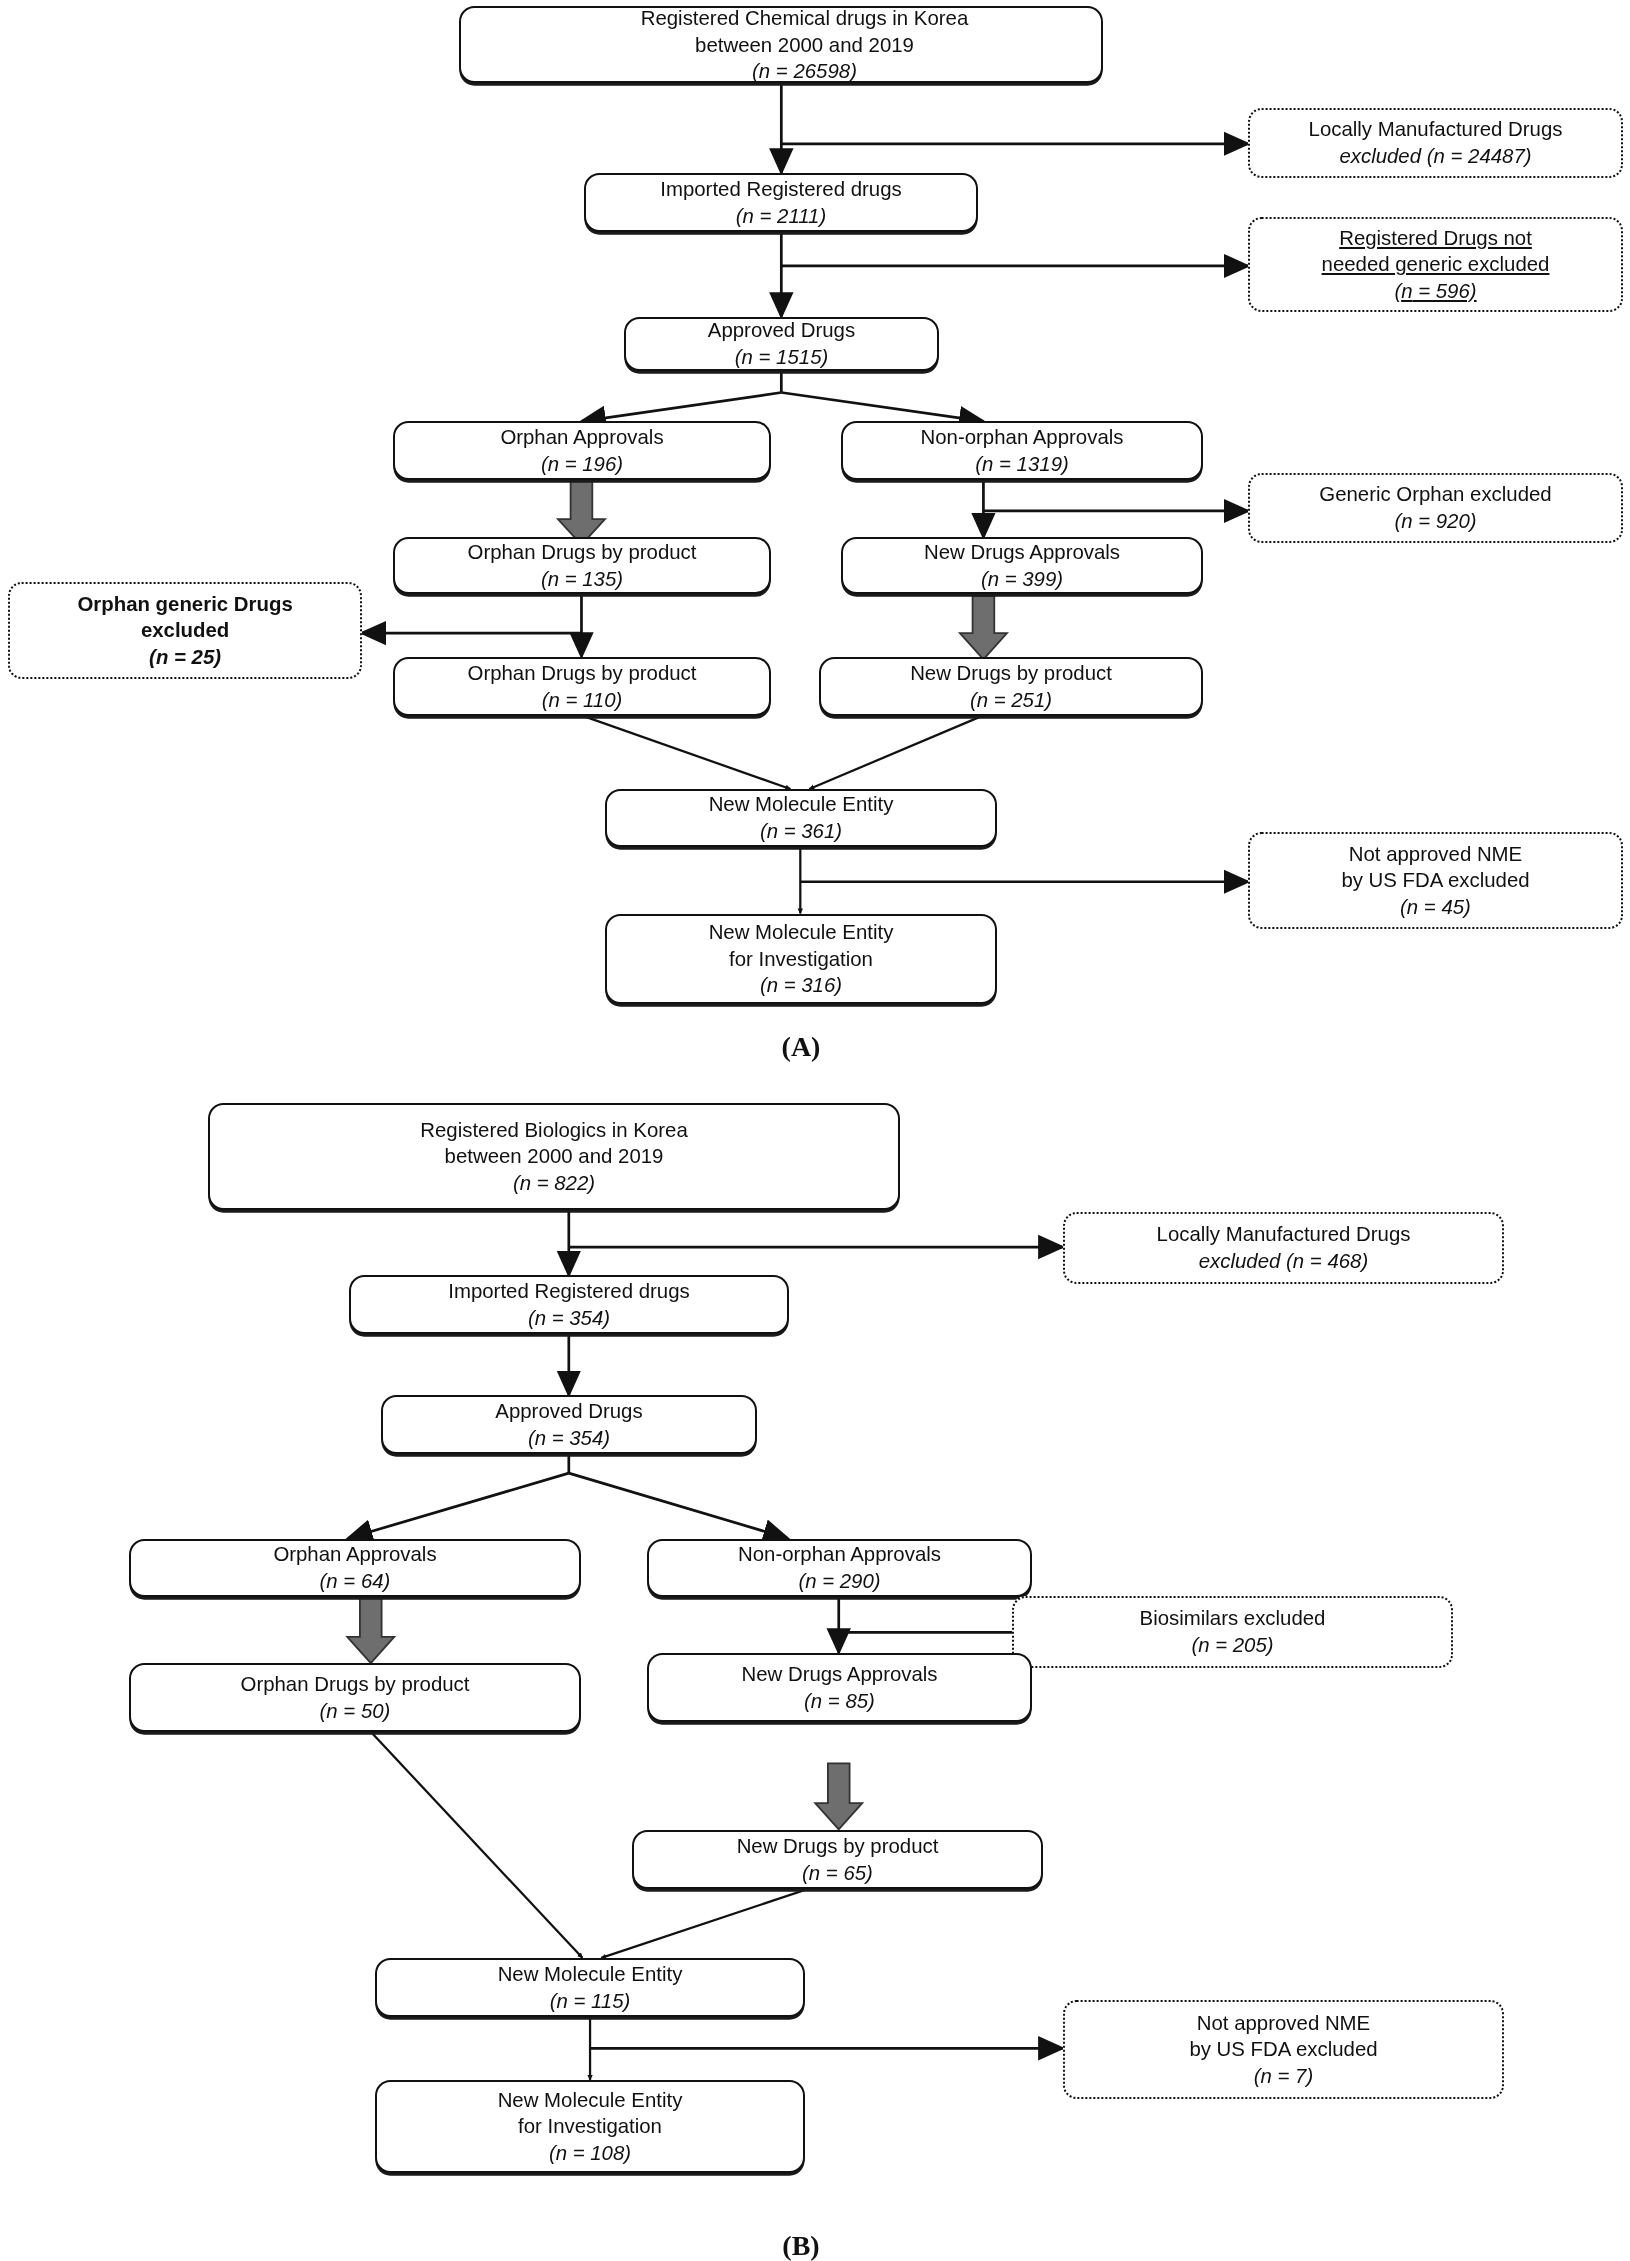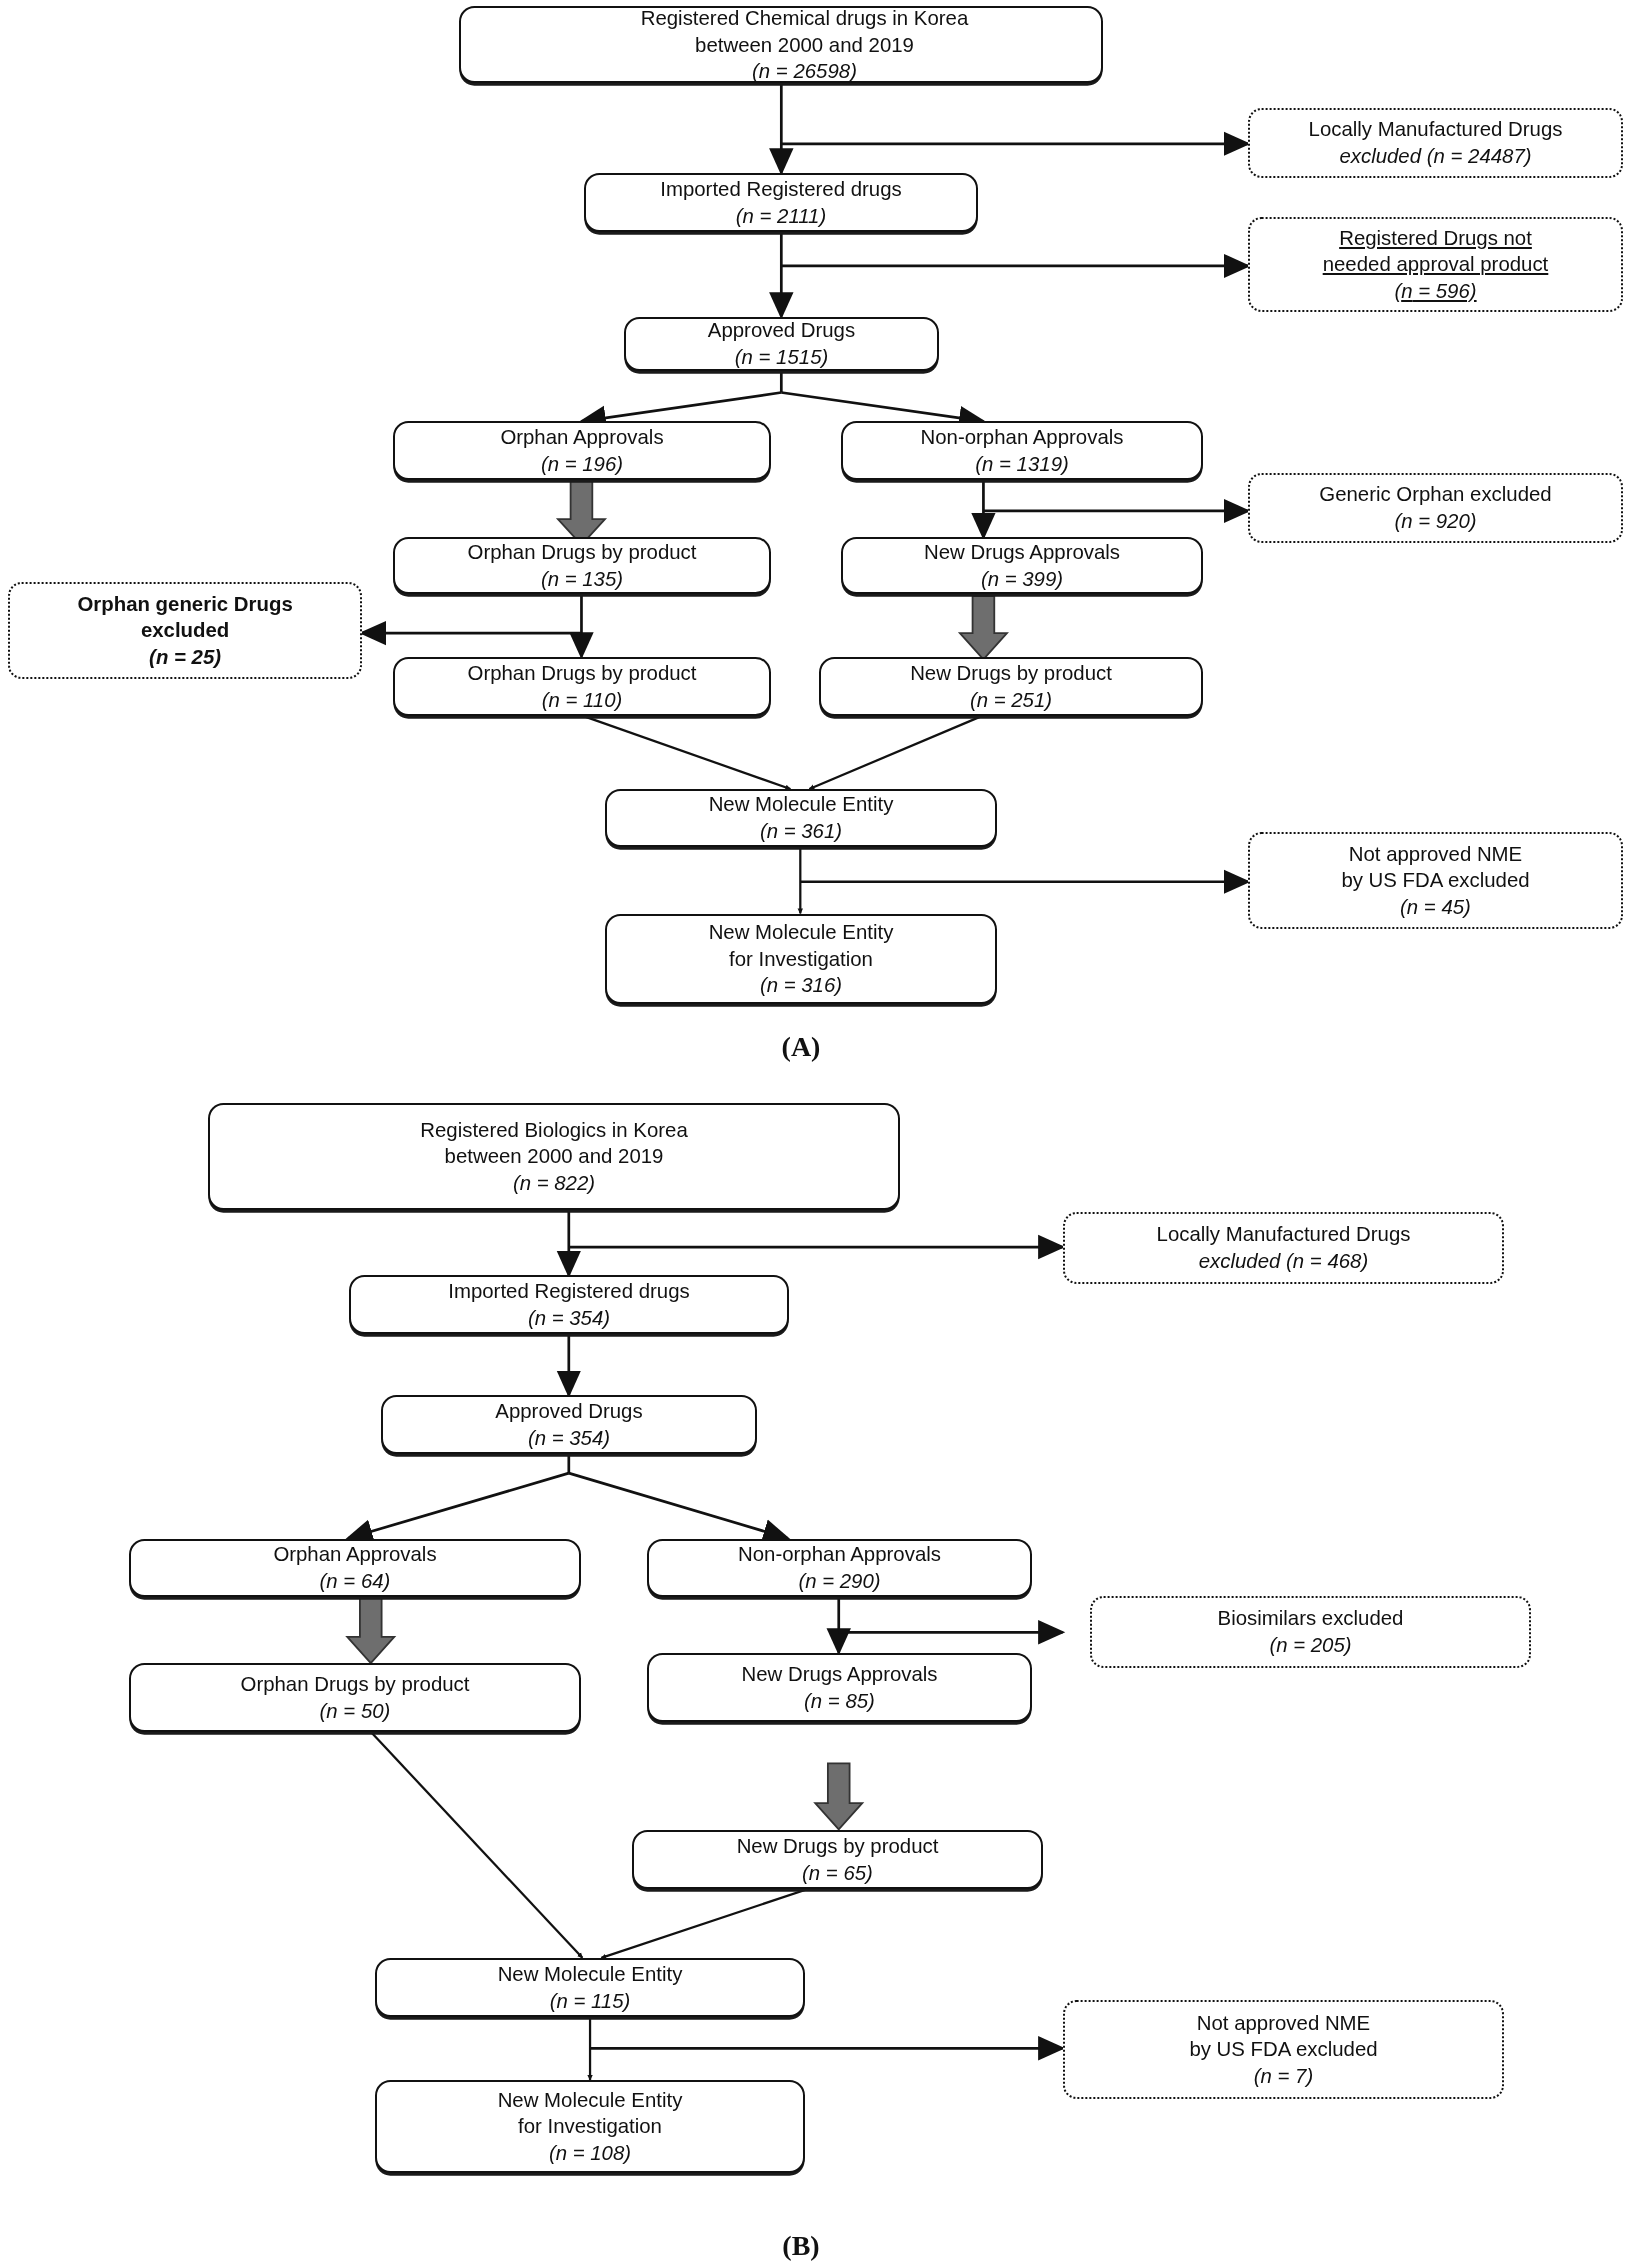--- a/index.html
+++ b/index.html
@@ -134,21 +134,21 @@
       <span class="ln n">excluded (<i>n</i> = 24487)</span>
     </div>
 
     <div class="node" style="left:584px;top:173px;width:394px;height:59px;">
       <span class="ln">Imported Registered drugs</span>
       <span class="ln n">(<i>n</i> = 2111)</span>
     </div>
 
     <div class="node dotted" style="left:1248px;top:217px;width:375px;height:95px;text-decoration:underline;">
       <span class="ln">Registered Drugs not</span>
-      <span class="ln">needed approval product</span>
+      <span class="ln">needed generic excluded</span>
       <span class="ln n">(<i>n</i> = 596)</span>
     </div>
 
     <div class="node" style="left:624px;top:317px;width:315px;height:54px;">
       <span class="ln">Approved Drugs</span>
       <span class="ln n">(<i>n</i> = 1515)</span>
     </div>
 
     <div class="node" style="left:393px;top:421px;width:378px;height:59px;">
       <span class="ln">Orphan Approvals</span>
@@ -237,21 +237,21 @@
     <div class="node" style="left:129px;top:1539px;width:452px;height:58px;">
       <span class="ln">Orphan Approvals</span>
       <span class="ln n">(<i>n</i> = 64)</span>
     </div>
 
     <div class="node" style="left:647px;top:1539px;width:385px;height:58px;">
       <span class="ln">Non-orphan Approvals</span>
       <span class="ln n">(<i>n</i> = 290)</span>
     </div>
 
-    <div class="node dotted" style="left:1090px;top:1596px;width:441px;height:72px;">
+    <div class="node dotted" style="left:1012px;top:1596px;width:441px;height:72px;">
       <span class="ln">Biosimilars excluded</span>
       <span class="ln n">(<i>n</i> = 205)</span>
     </div>
 
     <div class="node" style="left:129px;top:1663px;width:452px;height:69px;">
       <span class="ln">Orphan Drugs by product</span>
       <span class="ln n">(<i>n</i> = 50)</span>
     </div>
 
     <div class="node" style="left:647px;top:1653px;width:385px;height:69px;">

